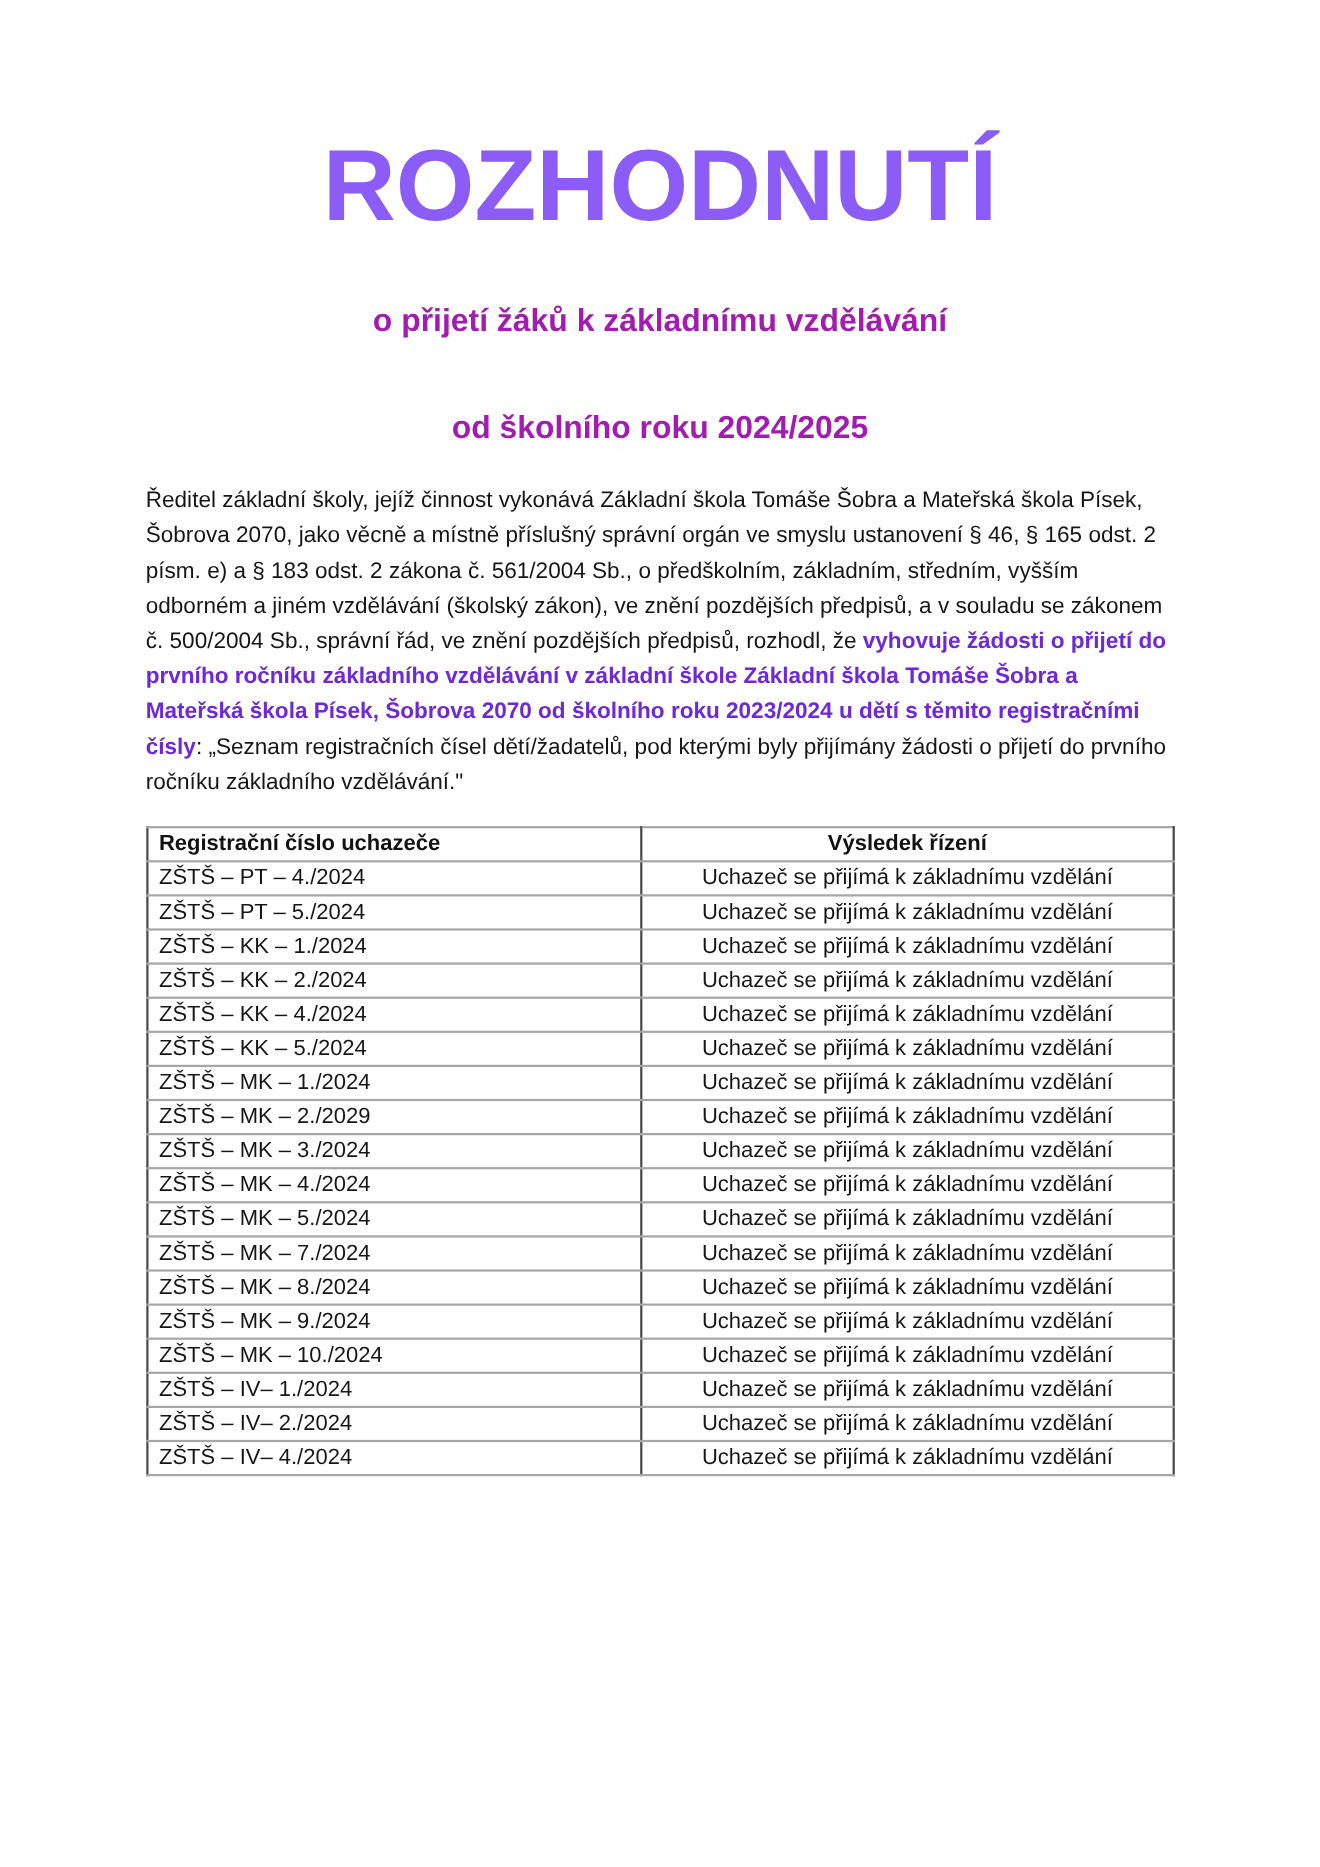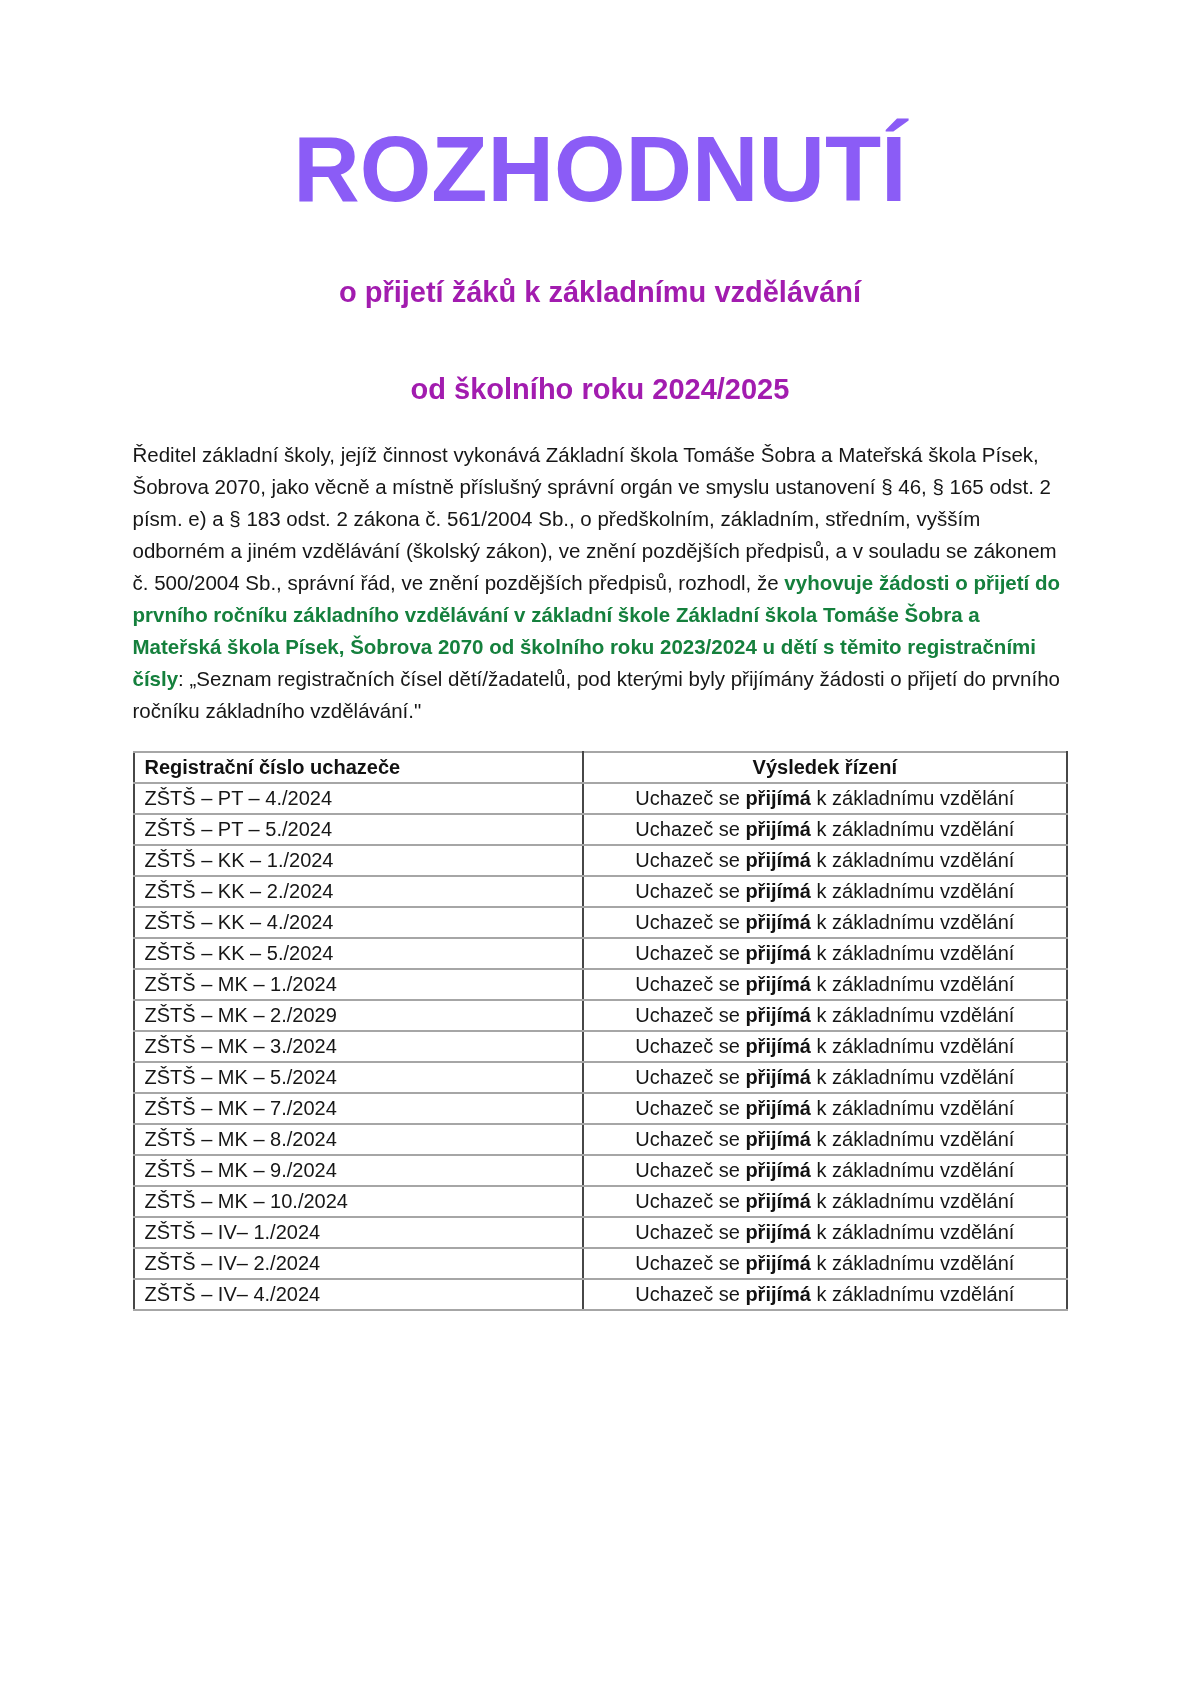--- a/index.html
+++ b/index.html
@@ -37,21 +37,21 @@
   }
   .doc-subtitle.first { margin-top: 54px; }
   .doc-subtitle.second { margin-top: 62px; }
   .intro {
     margin: 32px 0 0 0;
     font-size: 20.5px;
     line-height: 32px;
     text-align: left;
     color: #161616;
   }
-  .intro strong { font-weight: bold; color: #15803d; }
+  .intro strong { font-weight: bold; color: #6d28d9; }
   table.results {
     margin-top: 24px;
     width: 100%;
     border-collapse: collapse;
     table-layout: fixed;
     font-size: 20px;
     color: #161616;
   }
   table.results col.c1 { width: 48.2%; }
   table.results col.c2 { width: 51.8%; }
@@ -67,21 +67,21 @@
     overflow: hidden;
   }
   table.results th {
     font-weight: bold;
     color: #111111;
   }
   th.reg-head { text-align: left; border-radius: 12px; }
   th.result-head { text-align: center; }
   td.reg-cell { text-align: left; }
   td.result-cell { text-align: center; }
-  td.result-cell strong { font-weight: bold; color: #111111; }
+  td.result-cell strong { font-weight: normal; color: #111111; }
 </style>
 </head>
 <body>
 
 <div class="page">
 
   <h1 class="doc-title">ROZHODNUTÍ</h1>
 
   <h2 class="doc-subtitle first">o přijetí žáků k základnímu vzdělávání</h2>
 
@@ -131,20 +131,24 @@
         </tr>
         <tr>
           <td class="reg-cell">ZŠTŠ – MK – 2./2029</td>
           <td class="result-cell">Uchazeč se <strong>přijímá</strong> k základnímu vzdělání</td>
         </tr>
         <tr>
           <td class="reg-cell">ZŠTŠ – MK – 3./2024</td>
           <td class="result-cell">Uchazeč se <strong>přijímá</strong> k základnímu vzdělání</td>
         </tr>
         <tr>
+          <td class="reg-cell">ZŠTŠ – MK – 4./2024</td>
+          <td class="result-cell">Uchazeč se <strong>přijímá</strong> k základnímu vzdělání</td>
+        </tr>
+        <tr>
           <td class="reg-cell">ZŠTŠ – MK – 5./2024</td>
           <td class="result-cell">Uchazeč se <strong>přijímá</strong> k základnímu vzdělání</td>
         </tr>
         <tr>
           <td class="reg-cell">ZŠTŠ – MK – 7./2024</td>
           <td class="result-cell">Uchazeč se <strong>přijímá</strong> k základnímu vzdělání</td>
         </tr>
         <tr>
           <td class="reg-cell">ZŠTŠ – MK – 8./2024</td>
           <td class="result-cell">Uchazeč se <strong>přijímá</strong> k základnímu vzdělání</td>

